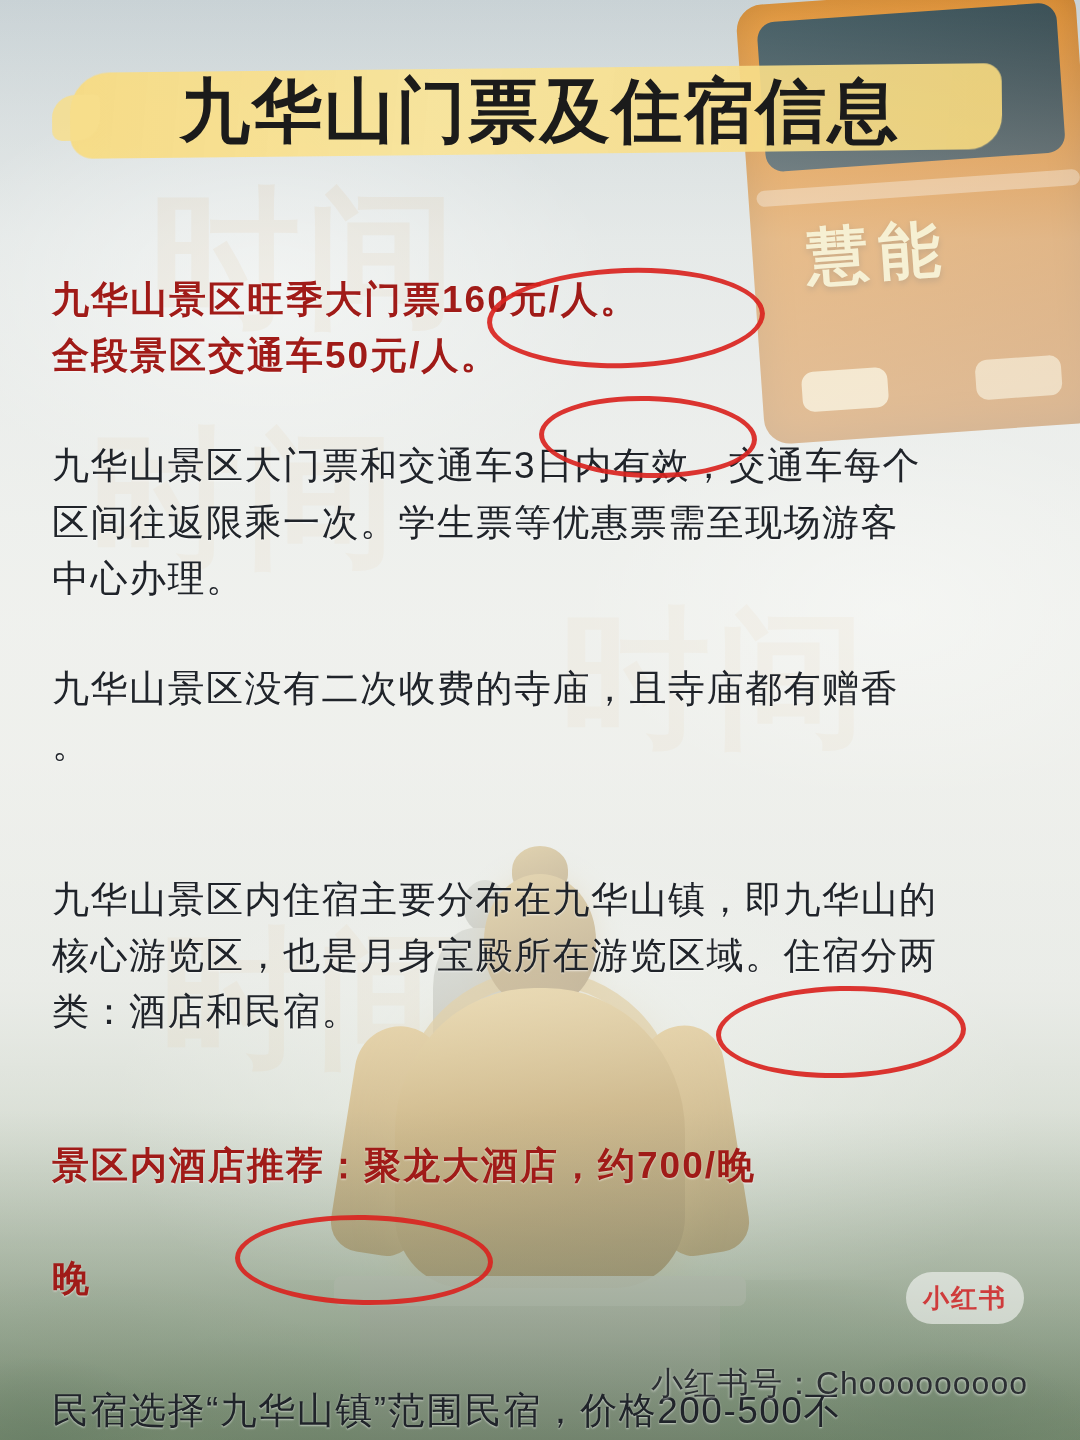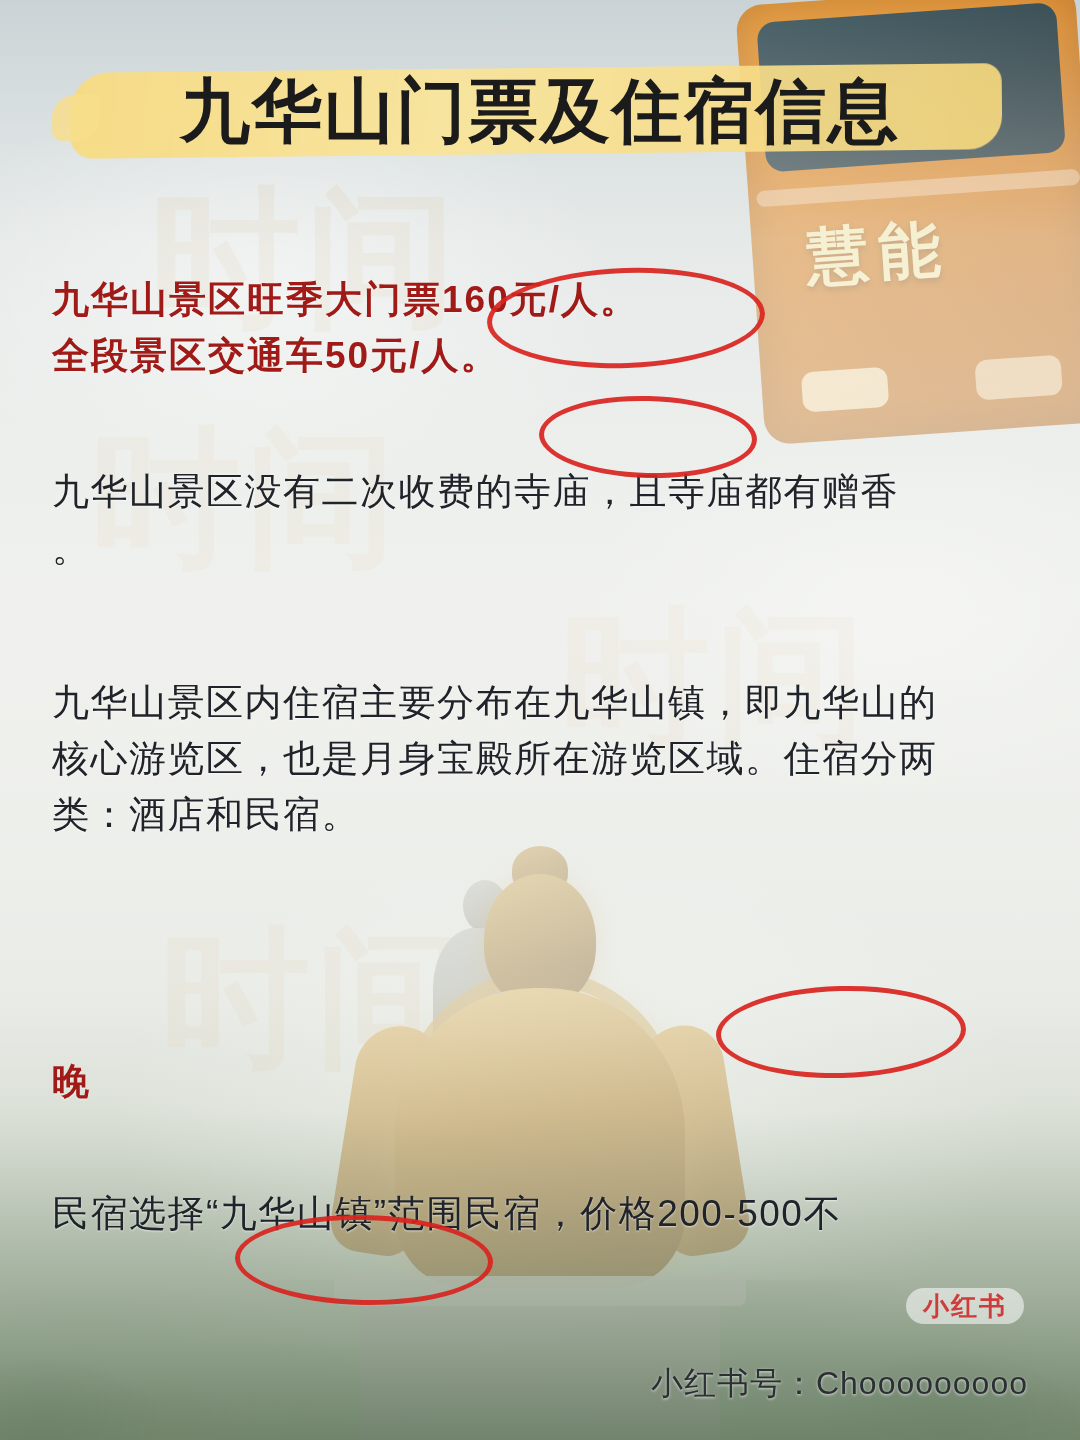--- a/index.html
+++ b/index.html
@@ -326,21 +326,21 @@
   .c2 { left: 539px; top: 396px; width: 208px; height: 72px; transform: rotate(1.5deg); }
   .c3 { left: 716px; top: 986px; width: 240px; height: 82px; transform: rotate(-1.5deg); }
   .c4 { left: 235px; top: 1215px; width: 248px; height: 80px; transform: rotate(1deg); }
 
   
   .xhs-badge {
     position: absolute;
     right: 56px;
     bottom: 116px;
     width: 118px;
-    height: 36px;
+    height: 52px;
     border-radius: 26px;
     background: rgba(255,255,255,0.55);
     display: flex;
     align-items: center;
     justify-content: center;
     color: #cf3c3c;
     font-size: 26px;
     font-weight: bold;
     letter-spacing: 2px;
     font-family: "Liberation Serif", "DejaVu Serif", serif;
@@ -409,40 +409,45 @@
 
   <div class="content">
 
     <p class="para red">
       <span>九华山景区旺季大门票160元/人。</span><br>
       <span>全段景区交通车50元/人。</span>
     </p>
 
     <div class="gap-md"></div>
 
+    <p class="para">
+      <span>九华山景区大门票和交通车3日内有效，交通车每个</span><br>
+      <span>区间往返限乘一次。学生票等优惠票需至现场游客</span><br>
+      <span>中心办理。</span>
+    </p>
 
     <div class="gap-md"></div>
 
     <p class="para">
       <span>九华山景区没有二次收费的寺庙，且寺庙都有赠香</span><br>
       <span>。</span>
     </p>
 
     <div class="gap-xl"></div>
 
     <p class="para">
       <span>九华山景区内住宿主要分布在九华山镇，即九华山的</span><br>
       <span>核心游览区，也是月身宝殿所在游览区域。住宿分两</span><br>
       <span>类：酒店和民宿。</span>
     </p>
 
     <div class="gap-xl"></div>
 
     <p class="para red">
-      <br>
+      <span>景区内酒店推荐：聚龙大酒店，约700/晚</span><br>
       <br>
       <span>晚</span>
     </p>
 
     <div class="gap-lg"></div>
 
     <p class="para">
       <span>民宿选择“九华山镇”范围民宿，价格200-500不</span><br>
       
     </p>

